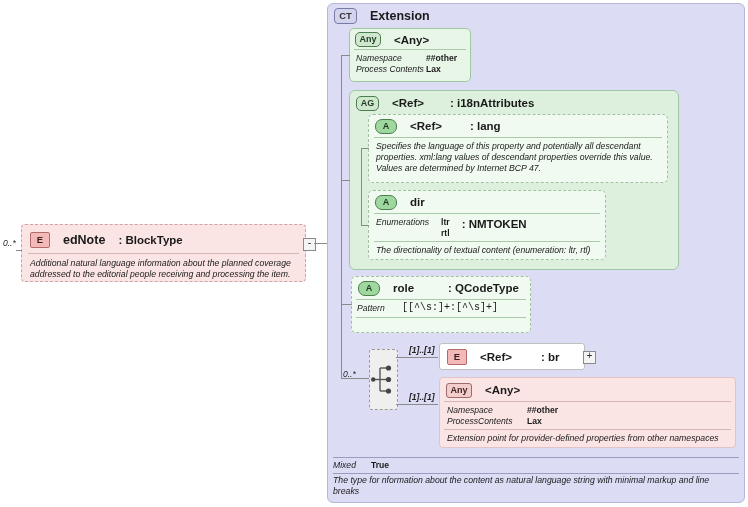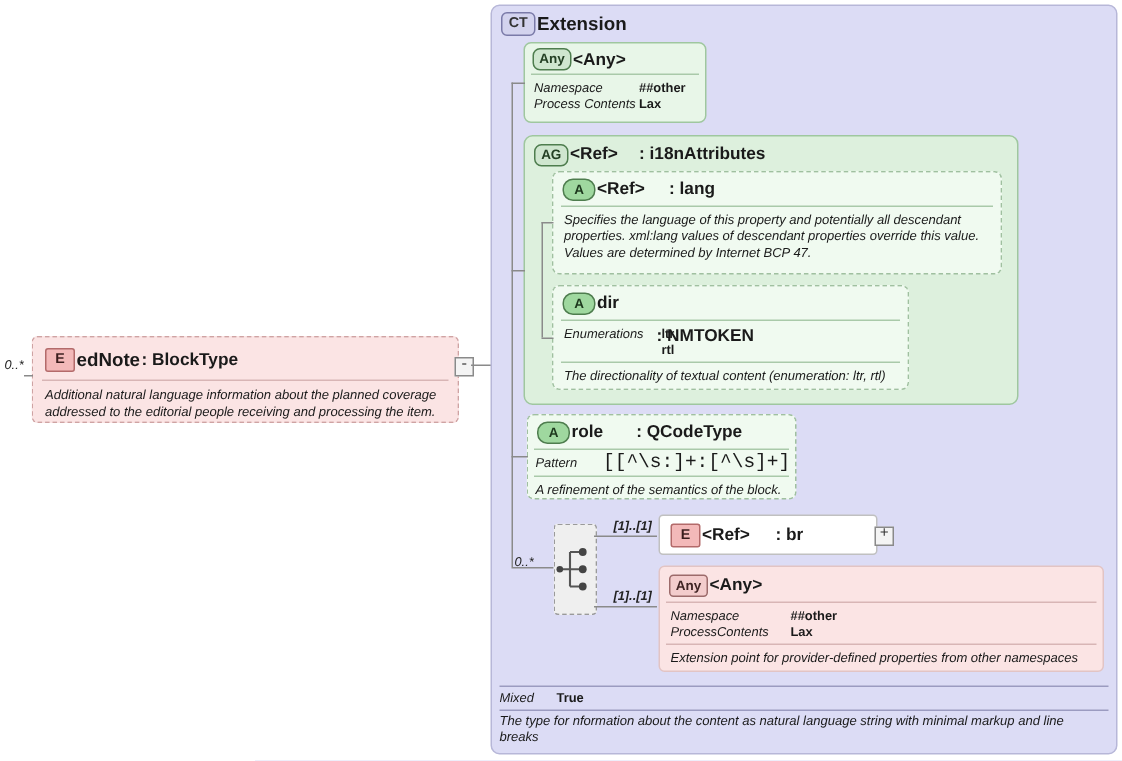--- a/index.html
+++ b/index.html
@@ -15,21 +15,21 @@
   .dashed{border:1px dashed #9a9a9a;}
 
   
   .theme-ct{background:#dcdcf5;border:1px solid #b7b7d8;}
   .theme-green-solid{background:#e8f6e8;border:1px solid #9fc79f;}
   .theme-green-dash{background:#f2fbf2;border:1px dashed #9fbf9f;}
   .theme-pink{background:#fbe4e4;border:1px dashed #cfa3a3;}
   .theme-white{background:#ffffff;border:1px solid #bdbdbd;}
 
   
-  .titlerow{display:flex;align-items:center;gap:1px;height:19px;}
+  .titlerow{display:flex;align-items:center;gap:13px;height:19px;}
   .badge{
     display:inline-flex;align-items:center;justify-content:center;
     font-size:9.5px;font-weight:bold;line-height:1;
     border-radius:4px;letter-spacing:0;
   }
   .badge-ct{width:21px;height:14px;background:#d3d3ee;border:1px solid #7a7aa8;color:#333;}
   .badge-any{width:24px;height:13px;background:#cfe6cf;border:1px solid #4e7d4e;color:#244024;border-radius:5px;font-size:9px;}
   .badge-any-pink{width:24px;height:13px;background:#f3cccc;border:1px solid #9c6b6b;color:#402424;border-radius:3px;font-size:9px;}
   .badge-ag{width:21px;height:13px;background:#cfe6cf;border:1px solid #4e7d4e;color:#244024;border-radius:5px;font-size:9px;}
   .badge-a{width:20px;height:13px;background:#9fd89f;border:1px solid #4e7d4e;color:#1d381d;border-radius:7px;font-size:9px;}
@@ -167,25 +167,24 @@
 <div class="abs rbox" style="left:351px;top:276px;width:180px;height:57px;border-radius:5px;background:#f0faf0;border:1px dashed #a0c0a0;">
   <div class="titlerow" style="margin:3px 0 0 6px;height:16px;">
     <span class="badge badge-a">A</span>
     <span class="ttl-sm">role</span>
     <span class="ttl-type" style="margin-left:21px;">: QCodeType</span>
   </div>
   <div class="hrg" style="margin:3px 4px 0 4px;width:calc(100% - 8px);"></div>
   <div class="prop" style="margin:3px 0 0 5px;">
     <div class="prow">
         <span class="k" style="width:45px;">Pattern</span>
-        <span class="v" style="font-weight:normal;font-family:'Liberation Mono',monospace;font-size:13px;">[[^\s:]+:[^\s]+]</span>
+        <span class="v" style="font-weight:normal;font-family:'Liberation Mono',monospace;font-size:10px;">[[^\s:]+:[^\s]+]</span>
       </div>
   </div>
   <div class="hrg" style="margin:3px 4px 0 4px;width:calc(100% - 8px);"></div>
-  <div class="desc" style="margin:3px 5px 0 5px;">A refinement of the semantics of the block.</div>
 </div>
 
 <div class="ln lnv" style="left:341px;top:55px;height:323px;"></div>
 <div class="ln lnh" style="left:341px;top:55px;width:9px;"></div>
 <div class="ln lnh" style="left:341px;top:180px;width:9px;"></div>
 <div class="ln lnh" style="left:341px;top:304px;width:11px;"></div>
 <div class="ln lnh" style="left:341px;top:378px;width:28px;"></div>
 
 <div class="ln lnv" style="left:361px;top:148px;height:77px;"></div>
 <div class="ln lnh" style="left:361px;top:148px;width:8px;"></div>

